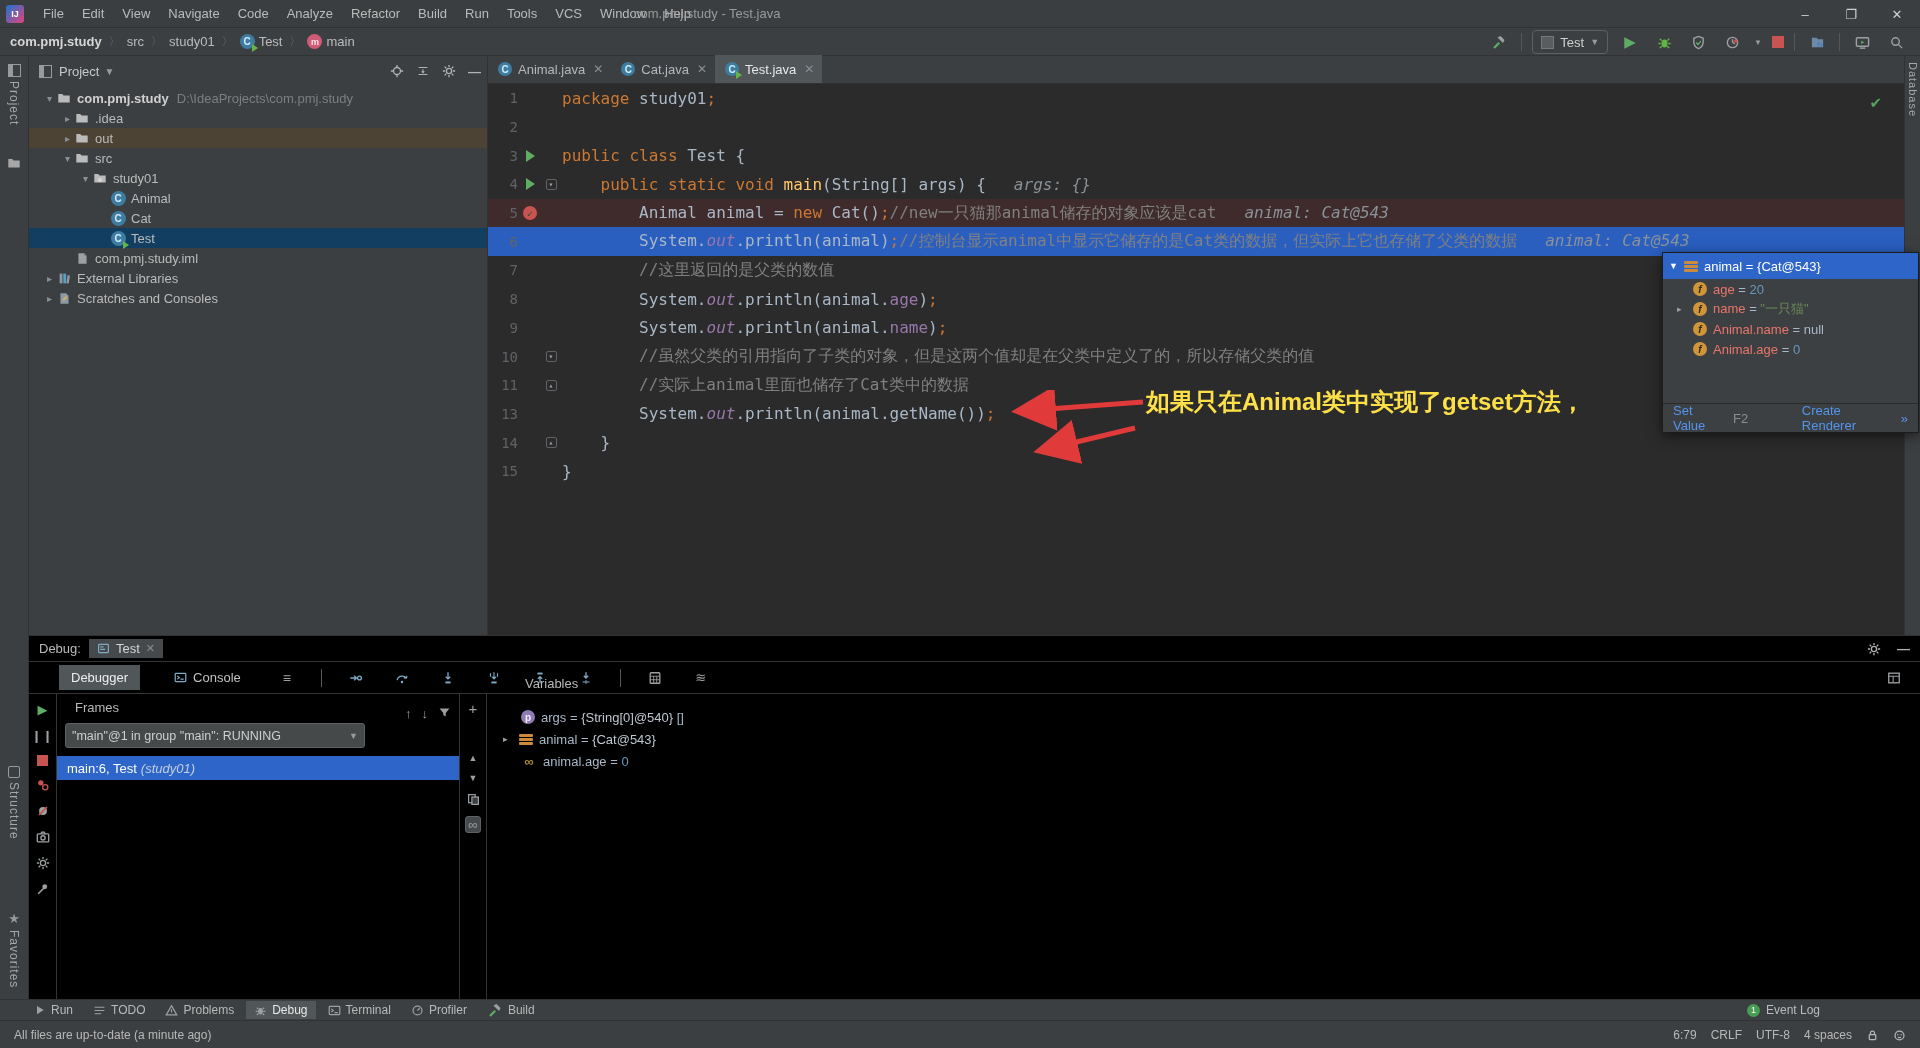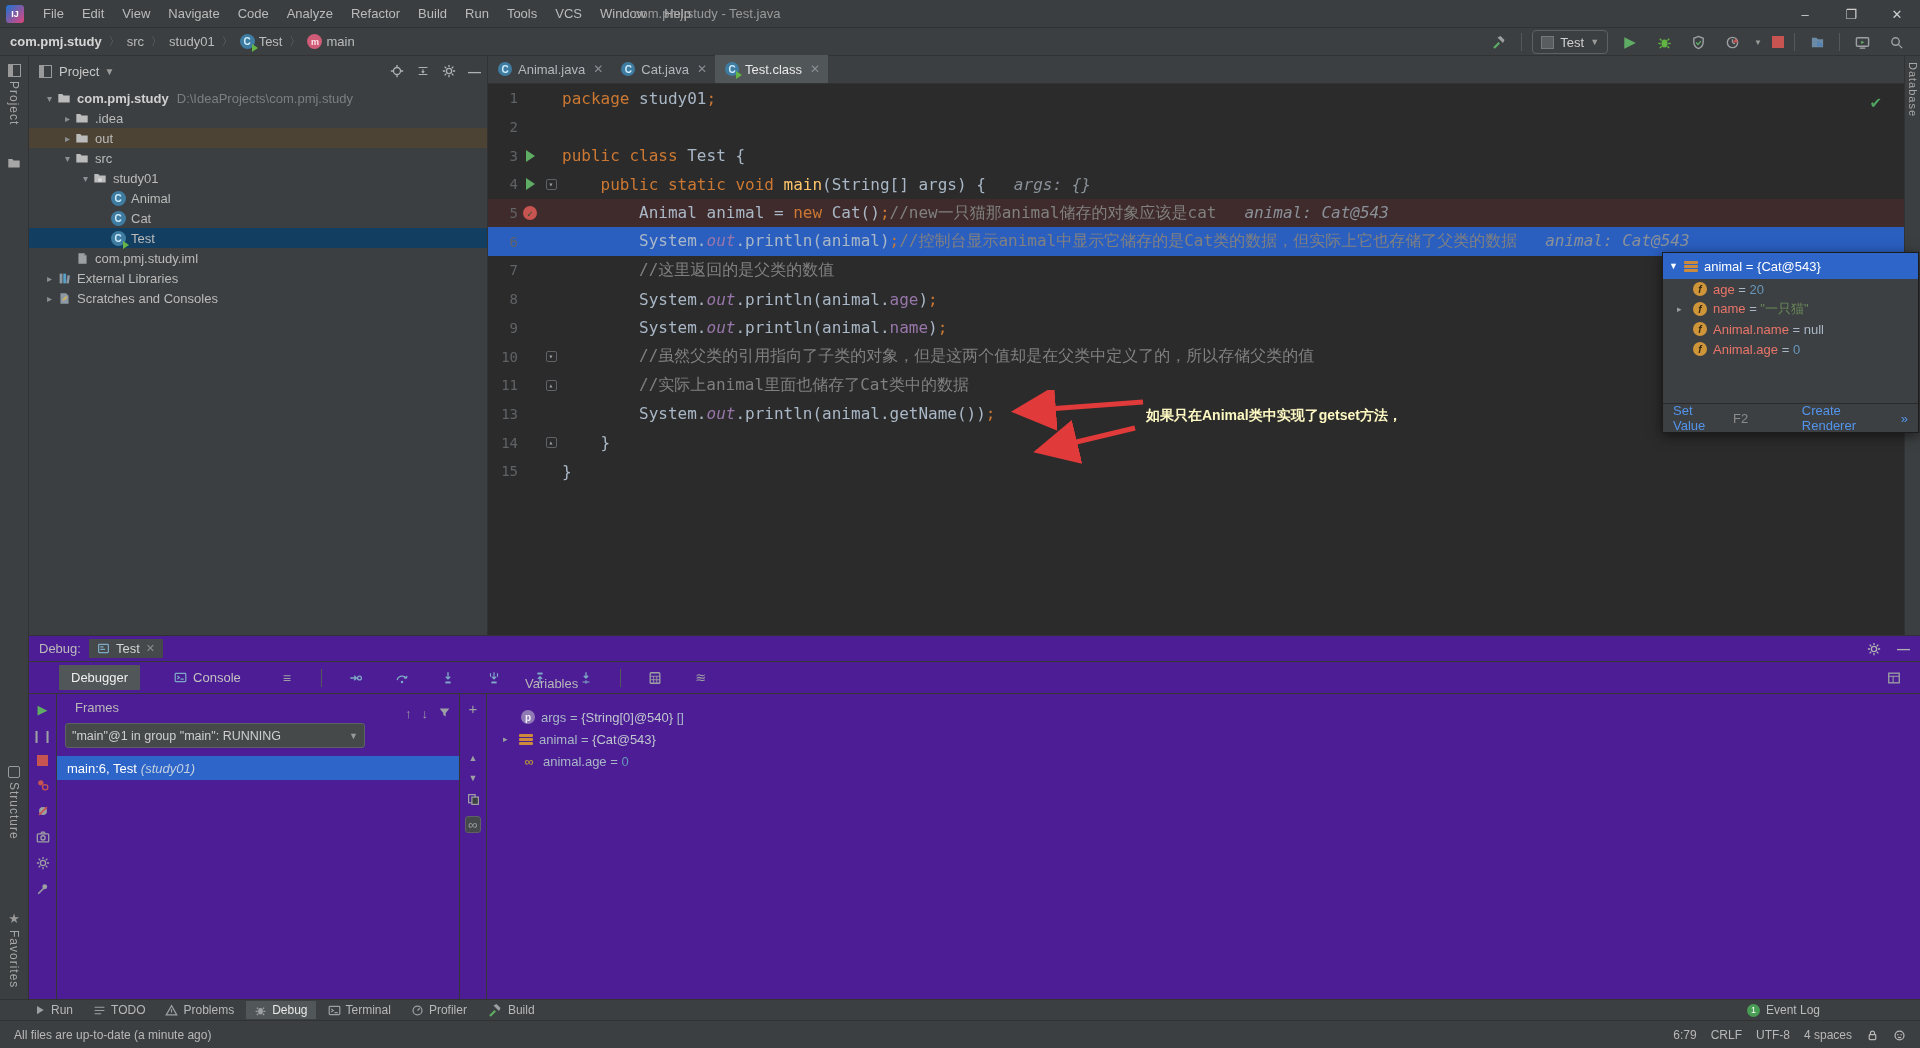--- a/index.html
+++ b/index.html
@@ -78,41 +78,41 @@
   .runarrow { width:0;height:0;border-left:9px solid #5fad65;border-top:6px solid transparent;border-bottom:6px solid transparent;}
   .bpdot { width:14px; height:14px; border-radius:50%; background:#c75450; color:#30502f; font-size:10px; display:flex; align-items:center; justify-content:center; font-weight:bold;}
   .foldbox { width:11px; height:11px; border:1px solid #5f6367; border-radius:2px; color:#9da0a3; font-size:8px; display:flex; align-items:center; justify-content:center; background:#2b2b2b;}
   .s-kw{color:#cc7832} .s-def{color:#a9b7c6} .s-cmt{color:#808080}
   .s-fld{color:#9876aa} .s-fldi{color:#9876aa;font-style:italic}
   .s-mth{color:#ffc66b} .s-sc{color:#cc7832}
   .s-hint{color:#8a9199;font-style:italic;margin-left:28px}
   .stripecheck { position:absolute; right:22px; top:38px; color:#50a661; font-size:15px; font-weight:bold;}
 
   
-  .ann-text { position:absolute; left:1146px; top:388px; color:#fef9c3; font-size:14px; font-weight:bold; line-height:28px; z-index:5; font-family:"Liberation Sans","DejaVu Sans",sans-serif;margin-top:13px;}
+  .ann-text { position:absolute; left:1146px; top:388px; color:#fde047; font-size:24px; font-weight:bold; line-height:28px; z-index:5; font-family:"Liberation Sans","DejaVu Sans",sans-serif;}
   .ann-arrows { position:absolute; left:995px; top:390px; z-index:5; }
 
   
   .popup { left:1662px; top:252px; width:257px; height:181px; background:#3d4042; border:1px solid #1c1c1c; box-shadow:0 3px 12px rgba(0,0,0,.55); z-index:30; font-size:13px; }
   .popup-head { height:26px; background:#2d65c8; color:#ffffff; display:flex; align-items:center; padding:0 6px; gap:6px;}
   .popup-row { height:20px; display:flex; align-items:center; gap:6px; padding-left:30px; }
   .popup-row .chev { width:10px; margin-left:-16px; color:#9da0a3; font-size:9px;}
   .vname { color:#e8756a; }
   .veq { color:#a9b7c6; }
   .vnum { color:#6897bb; }
   .vstr { color:#6a8759; }
   .vref { color:#bfc6cd; }
   .vplain { color:#a9b7c6; }
   .popup-foot { position:absolute; bottom:0; left:0; right:0; height:29px; background:#33363
 8; border-top:1px solid #2a2a2a; display:flex; align-items:center; padding:0 10px; gap:8px;}
   .link { color:#5394ec; }
   .dimkey { color:#8c8c8c; }
 
   
-  .debug { left:29px; top:635px; width:1891px; height:364px; background:#4c1d95; border-top:1px solid #323232; }
+  .debug { left:29px; top:635px; width:1891px; height:364px; background:#000000; border-top:1px solid #323232; }
   .dbg-head { height:26px; display:flex; align-items:center; padding:0 10px; gap:8px; border-bottom:1px solid #353535;}
   .dbg-tab { display:flex; align-items:center; gap:6px; padding:2px 8px; background:#46494b; color:#d4d4d4;}
   .dbg-headtools { margin-left:auto; display:flex; gap:16px; color:#afb1b3; align-items:center;}
   .dbg-toolrow { height:32px; display:flex; align-items:center; padding-left:30px; gap:22px; border-bottom:1px solid #353535;}
   .seg-tab { display:flex; align-items:center; gap:6px; padding:5px 12px; color:#c2c2c2;}
   .seg-tab.active { background:#515658; color:#eeeeee; }
   .toolico { width:24px; height:22px; display:flex; align-items:center; justify-content:center; color:#7eaac6;}
   .toolico.gray { color:#9da0a3; }
   .dbg-leftcol { position:absolute; left:0; top:58px; width:28px; bottom:0; border-right:1px solid #353535; display:flex; flex-direction:column; align-items:center; padding-top:8px; gap:12px;}
   .panel-label { color:#b8b8b8; }
@@ -403,21 +403,21 @@
           <span>Animal.java</span>
           <span class="x">✕</span>
         </div>
         <div class="tab">
           <span class="cicon" style="width: 14px; height: 14px;">C</span>
           <span>Cat.java</span>
           <span class="x">✕</span>
         </div>
         <div class="tab active">
           <span class="cicon" style="width: 14px; height: 14px;">C<span class="runov"></span></span>
-          <span>Test.class</span>
+          <span>Test.java</span>
           <span class="x">✕</span>
         </div>
       </div>
     <div class="codewrap" id="code">
         <div class="cline"><span class="num">1</span><span class="gut"></span><span class="fold"></span><span class="codetext"><span class="s-kw">package </span><span class="s-def">study01</span><span class="s-sc">;</span></span></div>
         <div class="cline"><span class="num">2</span><span class="gut"></span><span class="fold"></span><span class="codetext"></span></div>
         <div class="cline"><span class="num">3</span><span class="gut"><span class="runarrow"></span></span><span class="fold"></span><span class="codetext"><span class="s-kw">public class </span><span class="s-def">Test {</span></span></div>
         <div class="cline"><span class="num">4</span><span class="gut"><span class="runarrow"></span></span><span class="fold"><span class="foldbox">▾</span></span><span class="codetext"><span class="s-def">    </span><span class="s-kw">public static void </span><span class="s-mth">main</span><span class="s-def">(String[] args) {</span><span class="s-hint">args: {}</span></span></div>
         <div class="cline bg-bp"><span class="num">5</span><span class="gut"><span class="bpdot">✓</span></span><span class="fold"></span><span class="codetext"><span class="s-def">        Animal animal = </span><span class="s-kw">new </span><span class="s-def">Cat()</span><span class="s-sc">;</span><span class="s-cmt">//new一只猫那animal储存的对象应该是cat</span><span class="s-hint">animal: Cat@543</span></span></div>
         <div class="cline bg-exec"><span class="num">6</span><span class="gut"></span><span class="fold"></span><span class="codetext"><span class="s-def">        System.</span><span class="s-fldi">out</span><span class="s-def">.println(animal)</span><span class="s-sc">;</span><span class="s-cmt">//控制台显示animal中显示它储存的是Cat类的数据，但实际上它也存储了父类的数据</span><span class="s-hint">animal: Cat@543</span></span></div>

